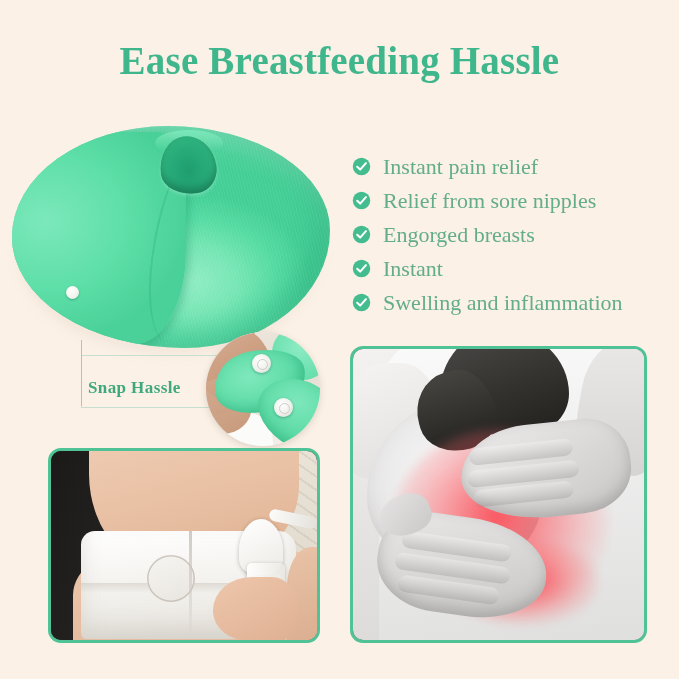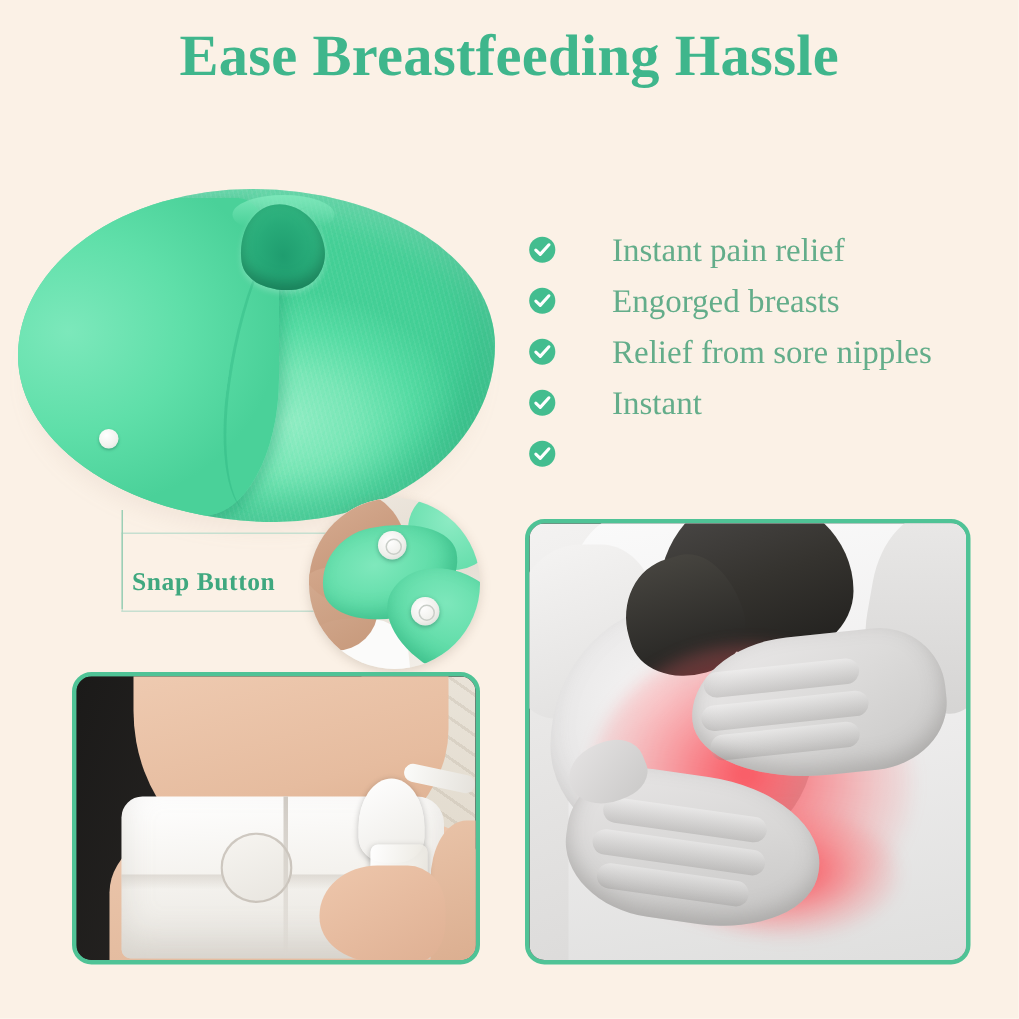--- a/index.html
+++ b/index.html
@@ -7,21 +7,21 @@
     width:679px;height:679px;
     background:#fbf1e6;
     font-family:"Liberation Serif", serif;
     overflow:hidden;
     position:relative;
   }
   .stage{position:absolute;inset:0;width:679px;height:679px;}
 
   
   .title{
-    position:absolute;left:0;top:15px;width:679px;text-align:center;
+    position:absolute;left:0;top:38px;width:679px;text-align:center;
     font-family:"Liberation Serif", serif;
     font-weight:bold;
     font-size:39px;
     letter-spacing:.2px;
     color:#3fb68c;
     white-space:nowrap;
   }
   .subtitle{
     position:absolute;left:0;top:74px;width:679px;text-align:center;
     font-family:"Liberation Serif", serif;
@@ -30,21 +30,20 @@
     color:#69b492;
     white-space:nowrap;
   }
 
   
   .benefits{position:absolute;left:352px;top:150px;width:320px;}
   .benefit{
     display:flex;align-items:center;
     height:33px;
     margin-bottom:1px;
-    gap:25px;
   }
   .check-icon{
     width:19px;height:19px;flex:0 0 19px;margin-right:12px;
     display:block;
   }
   .benefit-label{
     font-family:"Liberation Serif", serif;
     font-size:22px;
     color:#63ad8a;
     white-space:nowrap;
@@ -356,21 +355,21 @@
       <div class="flap"></div>
       <div class="flap-edge"></div>
       <div class="opening-lip"></div>
       <div class="opening"></div>
     </div>
     <div class="snap-main"></div>
   </div>
 
   <div class="callout-box"></div>
   <div class="callout-line"></div>
-  <div class="callout-label">Snap Button</div>
+  <div class="callout-label">Snap Hassle</div>
 
   <div class="inset">
     <div class="inset-bg"></div>
     <div class="inset-white"></div>
     <div class="finger"></div>
     <div class="finger2"></div>
     <div class="fab-c"></div>
     <div class="fab-a"></div>
     <div class="fab-b"></div>
     <div class="snap-i snap-i1"></div>
@@ -385,44 +384,45 @@
         <path d="M6.6 12.3 L10.3 15.9 L17.6 7.8" fill="none" stroke="#ffffff" stroke-width="2.6" stroke-linecap="round" stroke-linejoin="round"></path>
       </svg>
       <span class="benefit-label">Instant pain relief</span>
     </div>
 
     <div class="benefit">
       <svg class="check-icon" viewBox="0 0 24 24">
         <circle cx="12" cy="12" r="11" fill="#43bd8f"></circle>
         <path d="M6.6 12.3 L10.3 15.9 L17.6 7.8" fill="none" stroke="#ffffff" stroke-width="2.6" stroke-linecap="round" stroke-linejoin="round"></path>
       </svg>
-      <span class="benefit-label">Engorged breasts</span>
+      <span class="benefit-label">Relief from sore nipples</span>
     </div>
 
     <div class="benefit">
       <svg class="check-icon" viewBox="0 0 24 24">
         <circle cx="12" cy="12" r="11" fill="#43bd8f"></circle>
         <path d="M6.6 12.3 L10.3 15.9 L17.6 7.8" fill="none" stroke="#ffffff" stroke-width="2.6" stroke-linecap="round" stroke-linejoin="round"></path>
       </svg>
-      <span class="benefit-label">Relief from sore nipples</span>
+      <span class="benefit-label">Engorged breasts</span>
     </div>
 
     <div class="benefit">
       <svg class="check-icon" viewBox="0 0 24 24">
         <circle cx="12" cy="12" r="11" fill="#43bd8f"></circle>
         <path d="M6.6 12.3 L10.3 15.9 L17.6 7.8" fill="none" stroke="#ffffff" stroke-width="2.6" stroke-linecap="round" stroke-linejoin="round"></path>
       </svg>
       <span class="benefit-label">Instant</span>
     </div>
 
     <div class="benefit">
       <svg class="check-icon" viewBox="0 0 24 24">
         <circle cx="12" cy="12" r="11" fill="#43bd8f"></circle>
         <path d="M6.6 12.3 L10.3 15.9 L17.6 7.8" fill="none" stroke="#ffffff" stroke-width="2.6" stroke-linecap="round" stroke-linejoin="round"></path>
       </svg>
+      <span class="benefit-label">Swelling and inflammation</span>
     </div>
 
   </div>
 
   <div class="photo photo-left">
     <div class="pl-bg"></div>
     <div class="pl-wall"></div>
     <div class="pl-skin"></div>
     <div class="pl-skin2"></div>
     <div class="pl-top">

